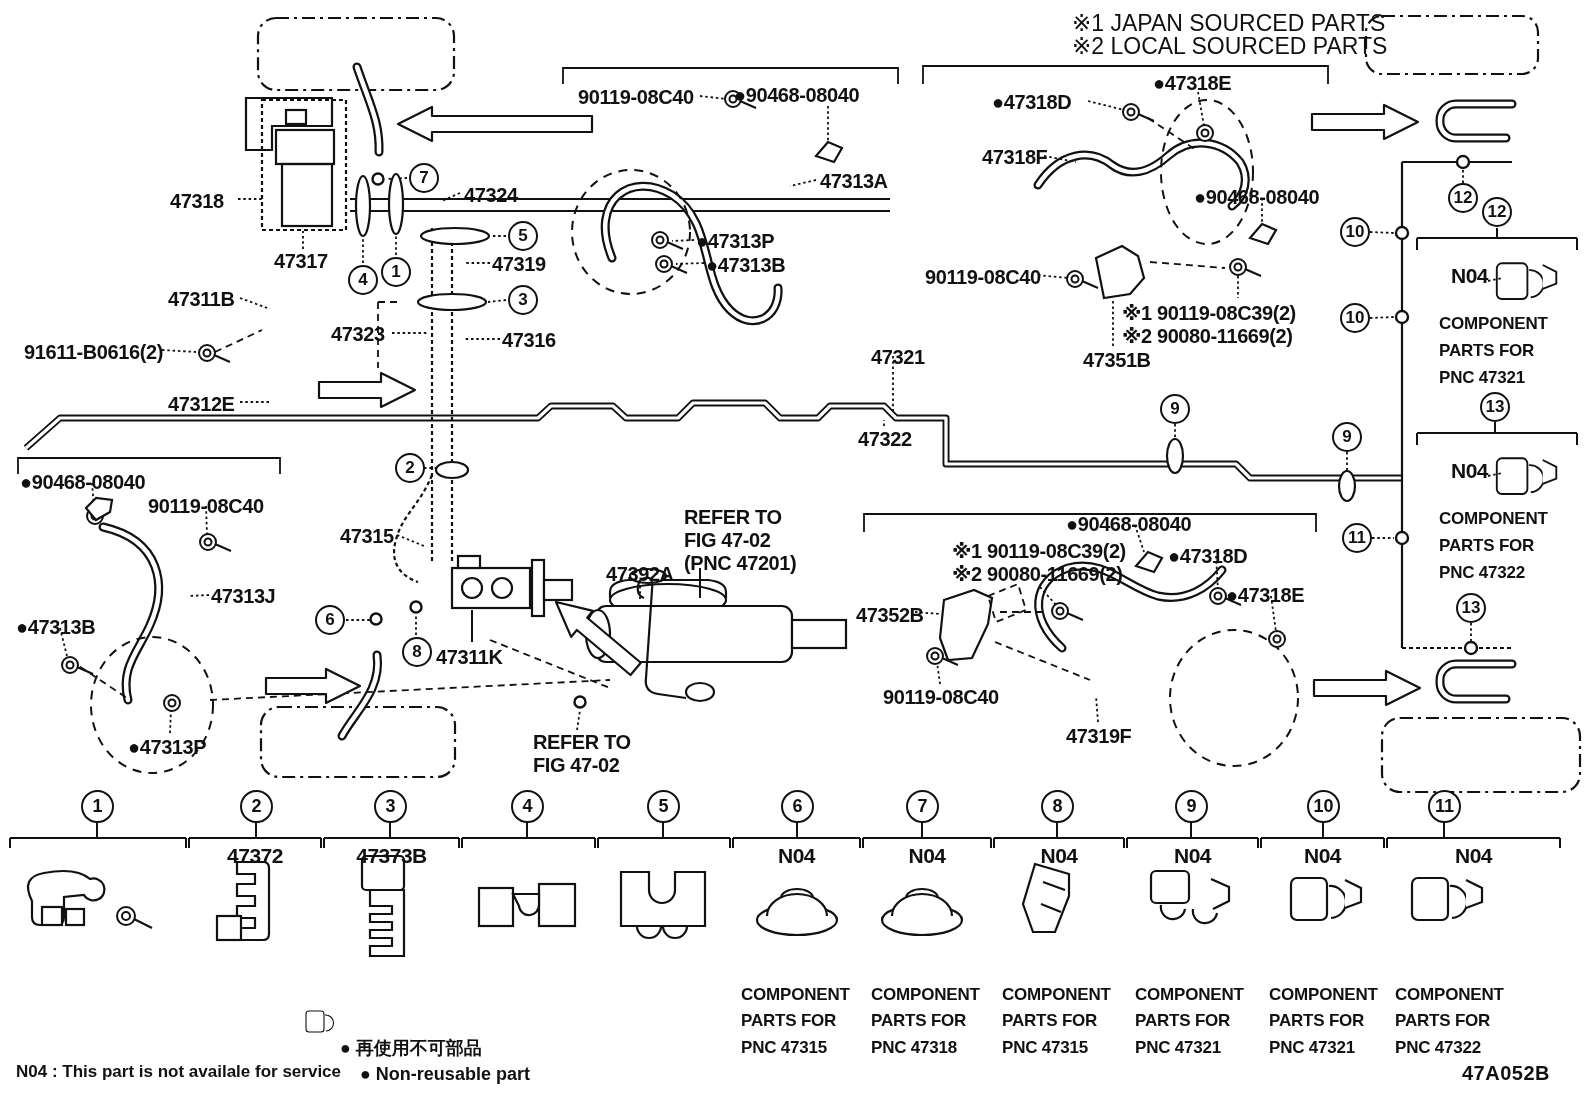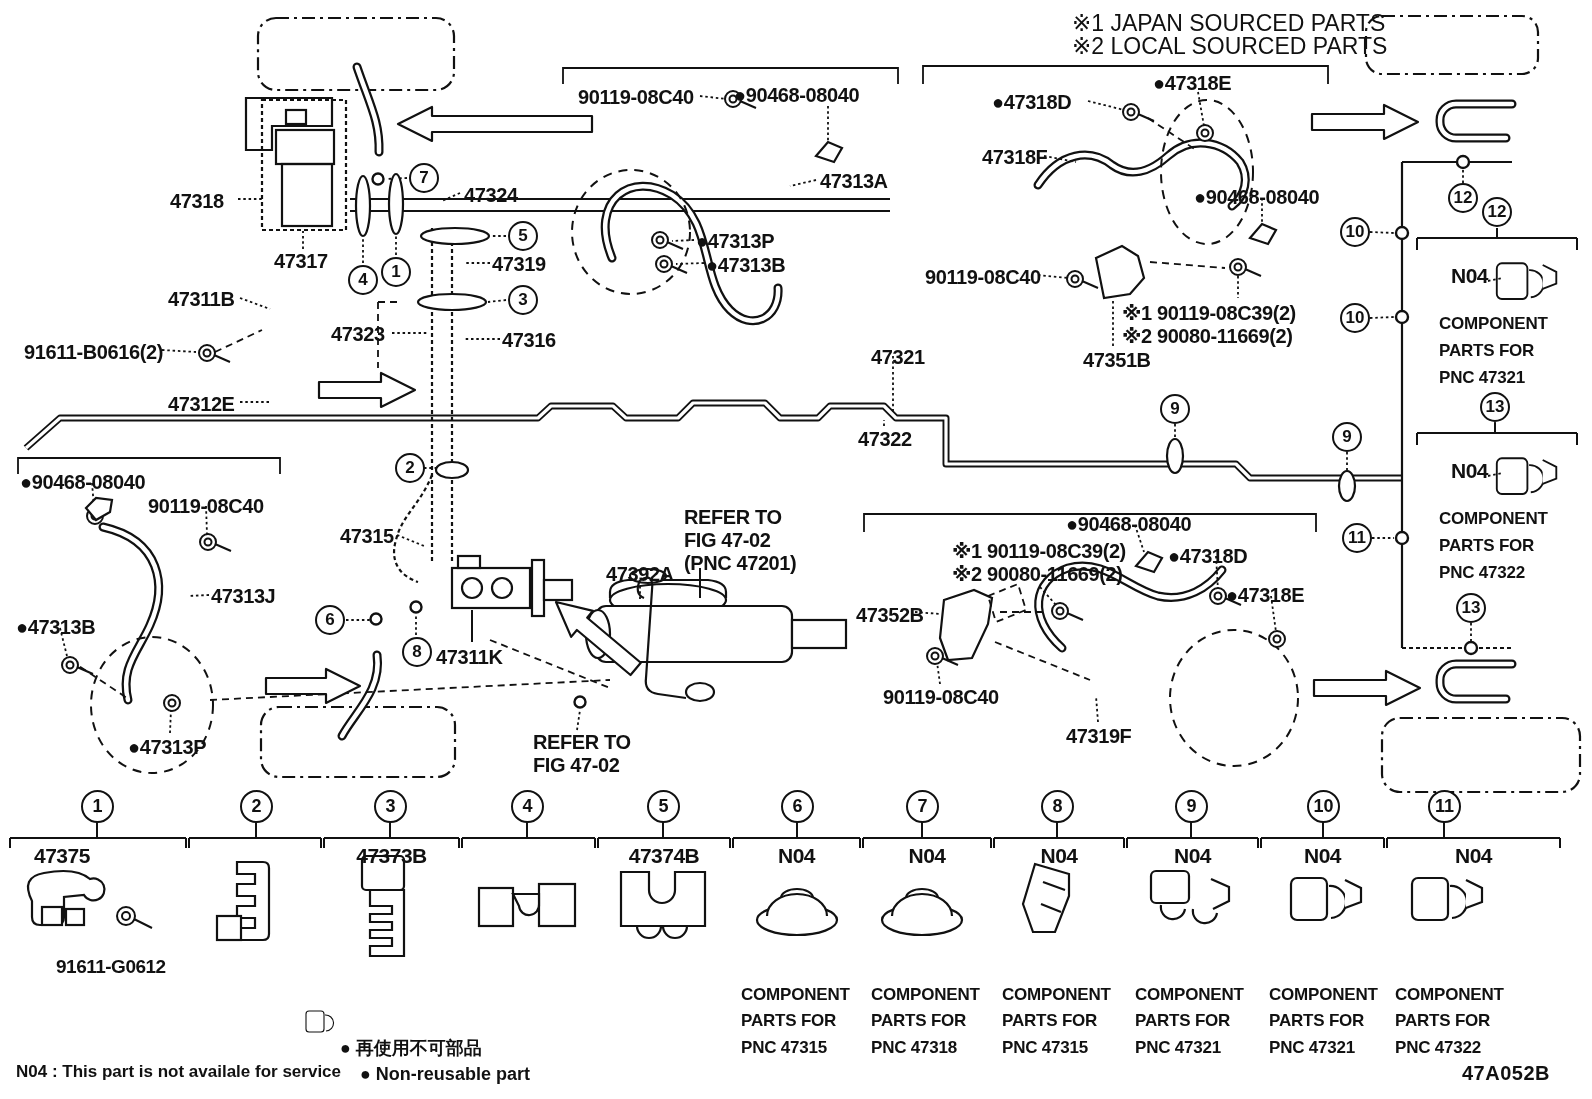--- a/index.html
+++ b/index.html
@@ -504,29 +504,25 @@
   <div class="co lg" style="left:374px;top:790px">3</div>
   <div class="co lg" style="left:511px;top:790px">4</div>
   <div class="co lg" style="left:647px;top:790px">5</div>
   <div class="co lg" style="left:781px;top:790px">6</div>
   <div class="co lg" style="left:906px;top:790px">7</div>
   <div class="co lg" style="left:1041px;top:790px">8</div>
   <div class="co lg" style="left:1175px;top:790px">9</div>
   <div class="co lg" style="left:1307px;top:790px">10</div>
   <div class="co lg" style="left:1428px;top:790px">11</div>
 
-  <div class="lcol" style="left:10px;width:176px">
-    <div class="lpart" style="text-align:left;padding-left:24px">47375</div>
-    <div class="lsub">91611-G0612</div>
+  <div class="lcol" style="left:189px;width:132px">
+    <div class="lpart">47372</div>
   </div>
   <div class="lcol" style="left:324px;width:135px">
     <div class="lpart">47373B</div>
-  </div>
-  <div class="lcol" style="left:598px;width:132px">
-    <div class="lpart">47374B</div>
   </div>
   <div class="lcol" style="left:733px;width:127px">
     <div class="lpart">N04</div>
     <div class="ldesc pre">COMPONENT
 PARTS FOR
 PNC 47315</div>
   </div>
   <div class="lcol" style="left:863px;width:128px">
     <div class="lpart">N04</div>
     <div class="ldesc pre">COMPONENT

